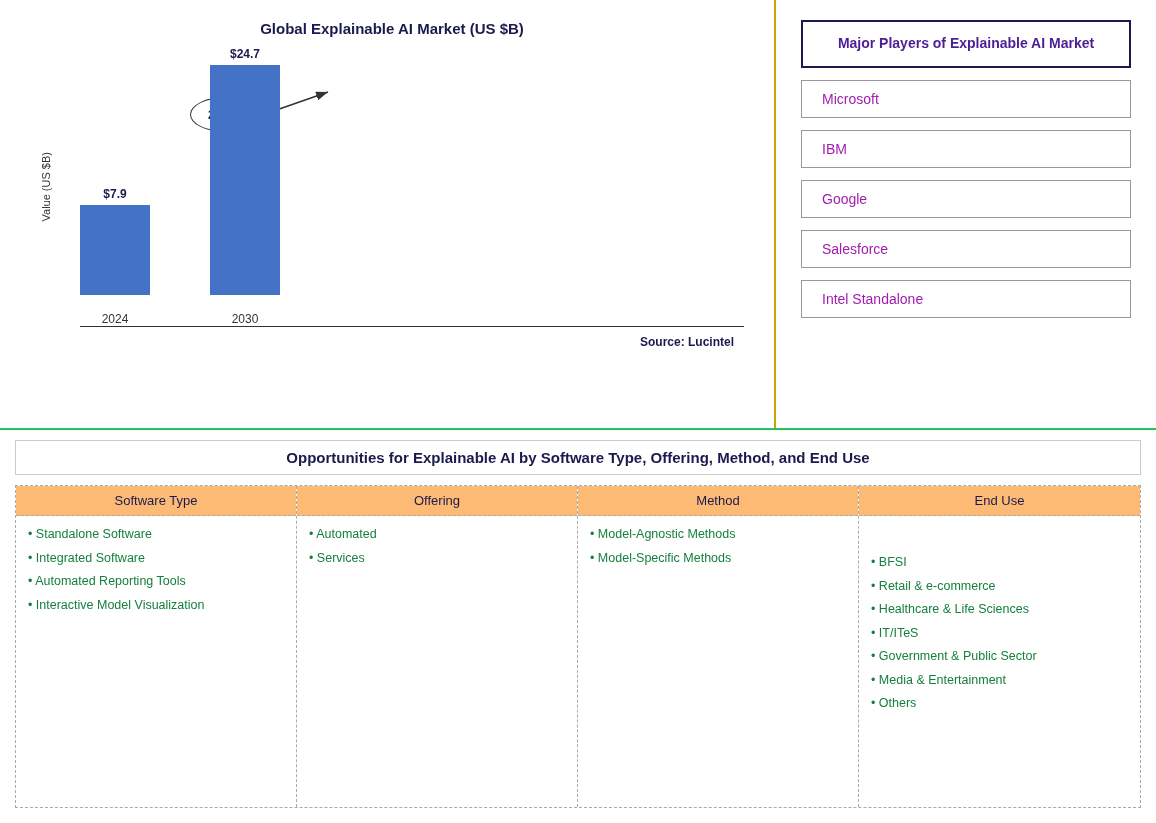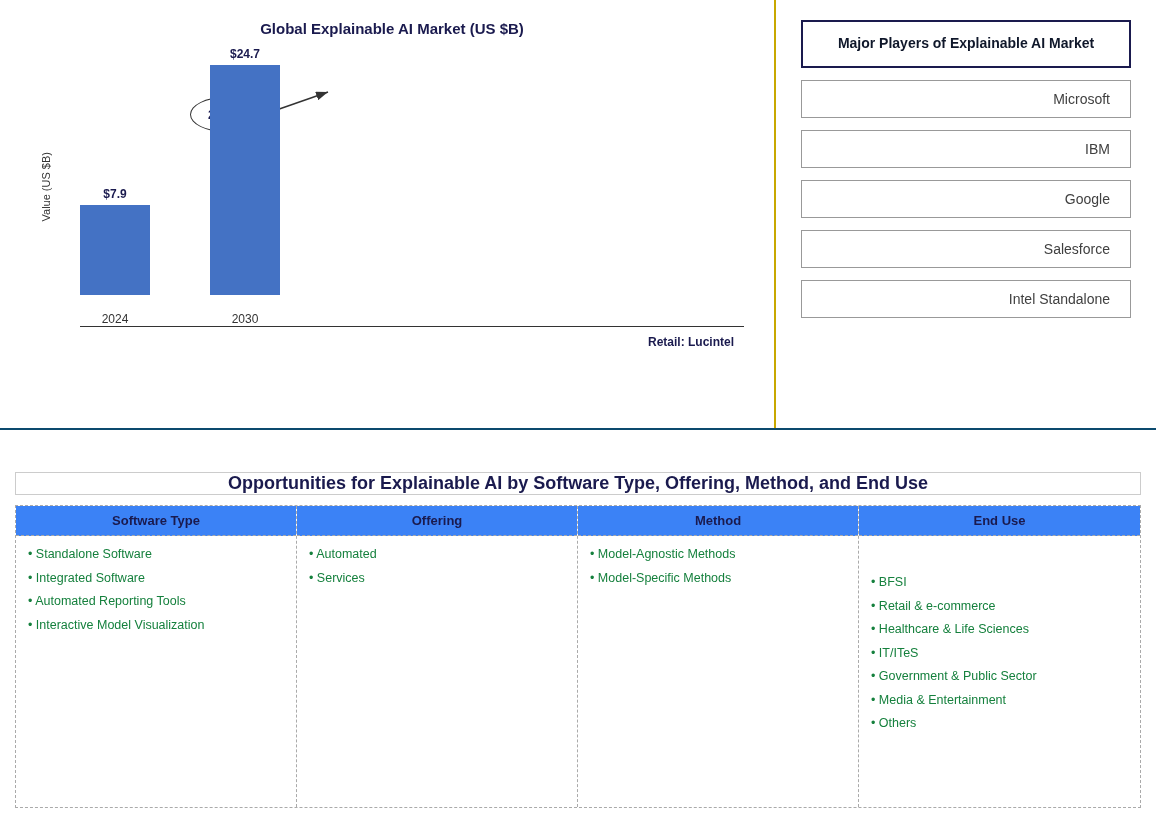--- a/index.html
+++ b/index.html
@@ -17,21 +17,21 @@
       background: #fff;
       display: flex;
       flex-direction: column;
     }
 
     
     .top-section {
       display: flex;
       flex-direction: row;
       height: 430px;
-      border-bottom: 2px solid #0c4a6e;
+      border-bottom: 2px solid #22c55e;
     }
 
     
     .chart-area {
       flex: 1;
       display: flex;
       flex-direction: column;
       align-items: center;
       justify-content: flex-start;
       padding: 20px 20px 10px 30px;
@@ -168,50 +168,50 @@
       padding: 20px 25px;
       gap: 12px;
     }
 
     .players-title-box {
       border: 2px solid #1a1a4e;
       padding: 12px 20px;
       text-align: center;
       font-size: 14px;
       font-weight: bold;
-      color: #0f172a;
+      color: #4c1d95;
       width: 100%;
       line-height: 1.4;
     }
 
     .player-box {
       border: 1px solid #999;
       padding: 10px 20px;
-      text-align: right;
+      text-align: left;
       font-size: 14px;
-      color: #404040;
+      color: #a21caf;
       width: 100%;
     }
 
     
     .bottom-section {
       flex: 1;
       padding: 10px 15px 15px 15px;
       display: flex;
       flex-direction: column;
     }
 
     .opportunities-title {
-      font-size: 18px;
+      font-size: 15px;
       font-weight: bold;
       color: #1a1a4e;
       text-align: center;
       border: 1.5px solid #ccc;
+      padding: 8px;
       margin-bottom: 10px;
-      margin-top: 32px;
     }
 
     .opportunities-grid {
       display: grid;
       grid-template-columns: 1fr 1fr 1fr 1fr;
       gap: 0;
       flex: 1;
       border: 1.5px dashed #aaa;
     }
 
@@ -220,24 +220,24 @@
       flex-direction: column;
       border-right: 1.5px dashed #aaa;
     }
 
     .opp-column:last-child {
       border-right: none;
       gap: 28px;
     }
 
     .opp-header {
-      background: #3b82f6;
+      background: #fdba74;
       padding: 7px 10px;
       font-size: 13px;
-      font-weight: bold;
+      font-weight: normal;
       color: #1a1a4e;
       text-align: center;
       border-bottom: 1.5px dashed #aaa;
     }
 
     .opp-body {
       padding: 10px 12px;
       flex: 1;
     }
 
@@ -293,21 +293,21 @@
               <div class="bar-value">$24.7</div>
               <div class="bar" style="height: 230px;"></div>
               <div class="bar-label">2030</div>
             </div>
 
           </div>
           <div class="x-axis-line"></div>
         </div>
       </div>
 
-      <div class="source-text">Retail: Lucintel</div>
+      <div class="source-text">Source: Lucintel</div>
     </div>
 
     <div class="players-area">
       <div class="players-title-box">Major Players of Explainable AI Market</div>
       <div class="player-box">Microsoft</div>
       <div class="player-box">IBM</div>
       <div class="player-box">Google</div>
       <div class="player-box">Salesforce</div>
       <div class="player-box">Intel Standalone</div>
     </div>

